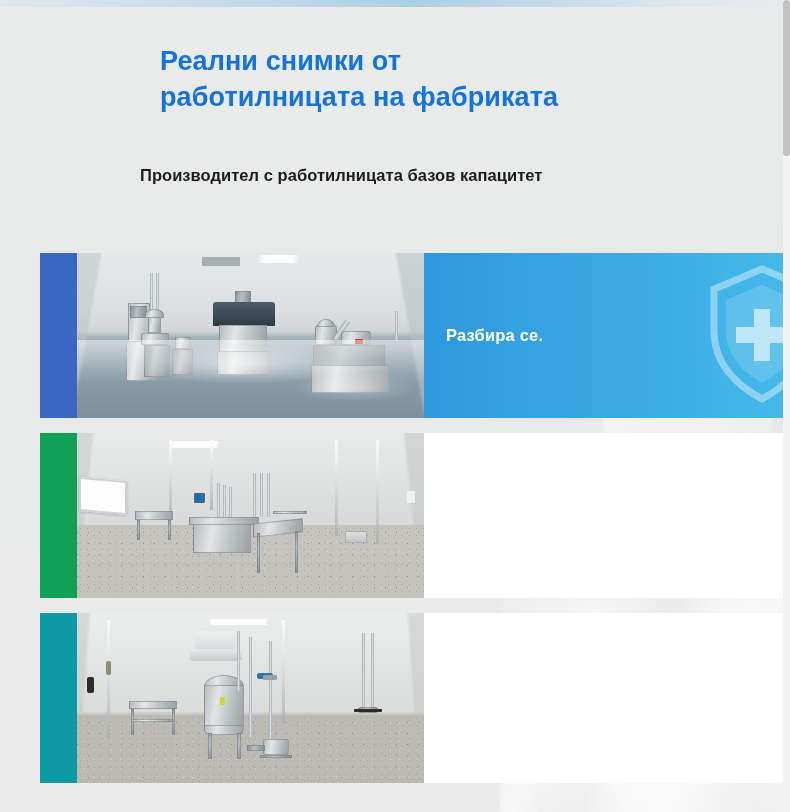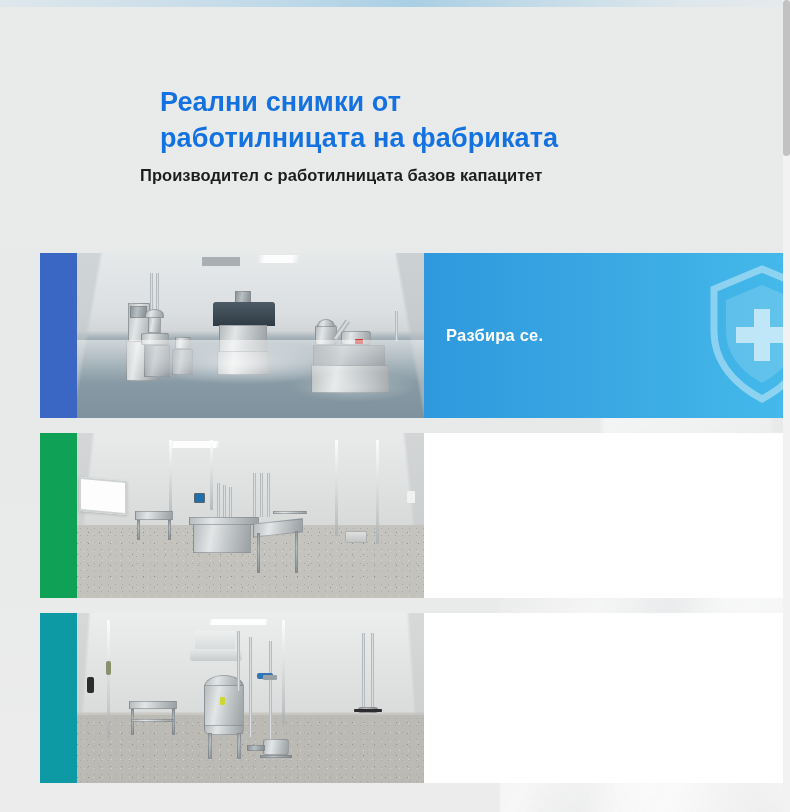--- a/index.html
+++ b/index.html
@@ -59,21 +59,20 @@
       linear-gradient(20deg, rgba(238,240,241,.9) 0%, rgba(255,255,255,0) 55%);
     filter: blur(2px);
   }
 
   
   .header {
     position: absolute;
     left: 160px;
     top: 44px;
     z-index: 4;
-    margin-top: 41px;
   }
   .title {
     color: #1472e0;
     font-size: 27px;
     font-weight: bold;
     line-height: 1.32;
     letter-spacing: .1px;
     white-space: pre-line;
   }
   .subtitle {

